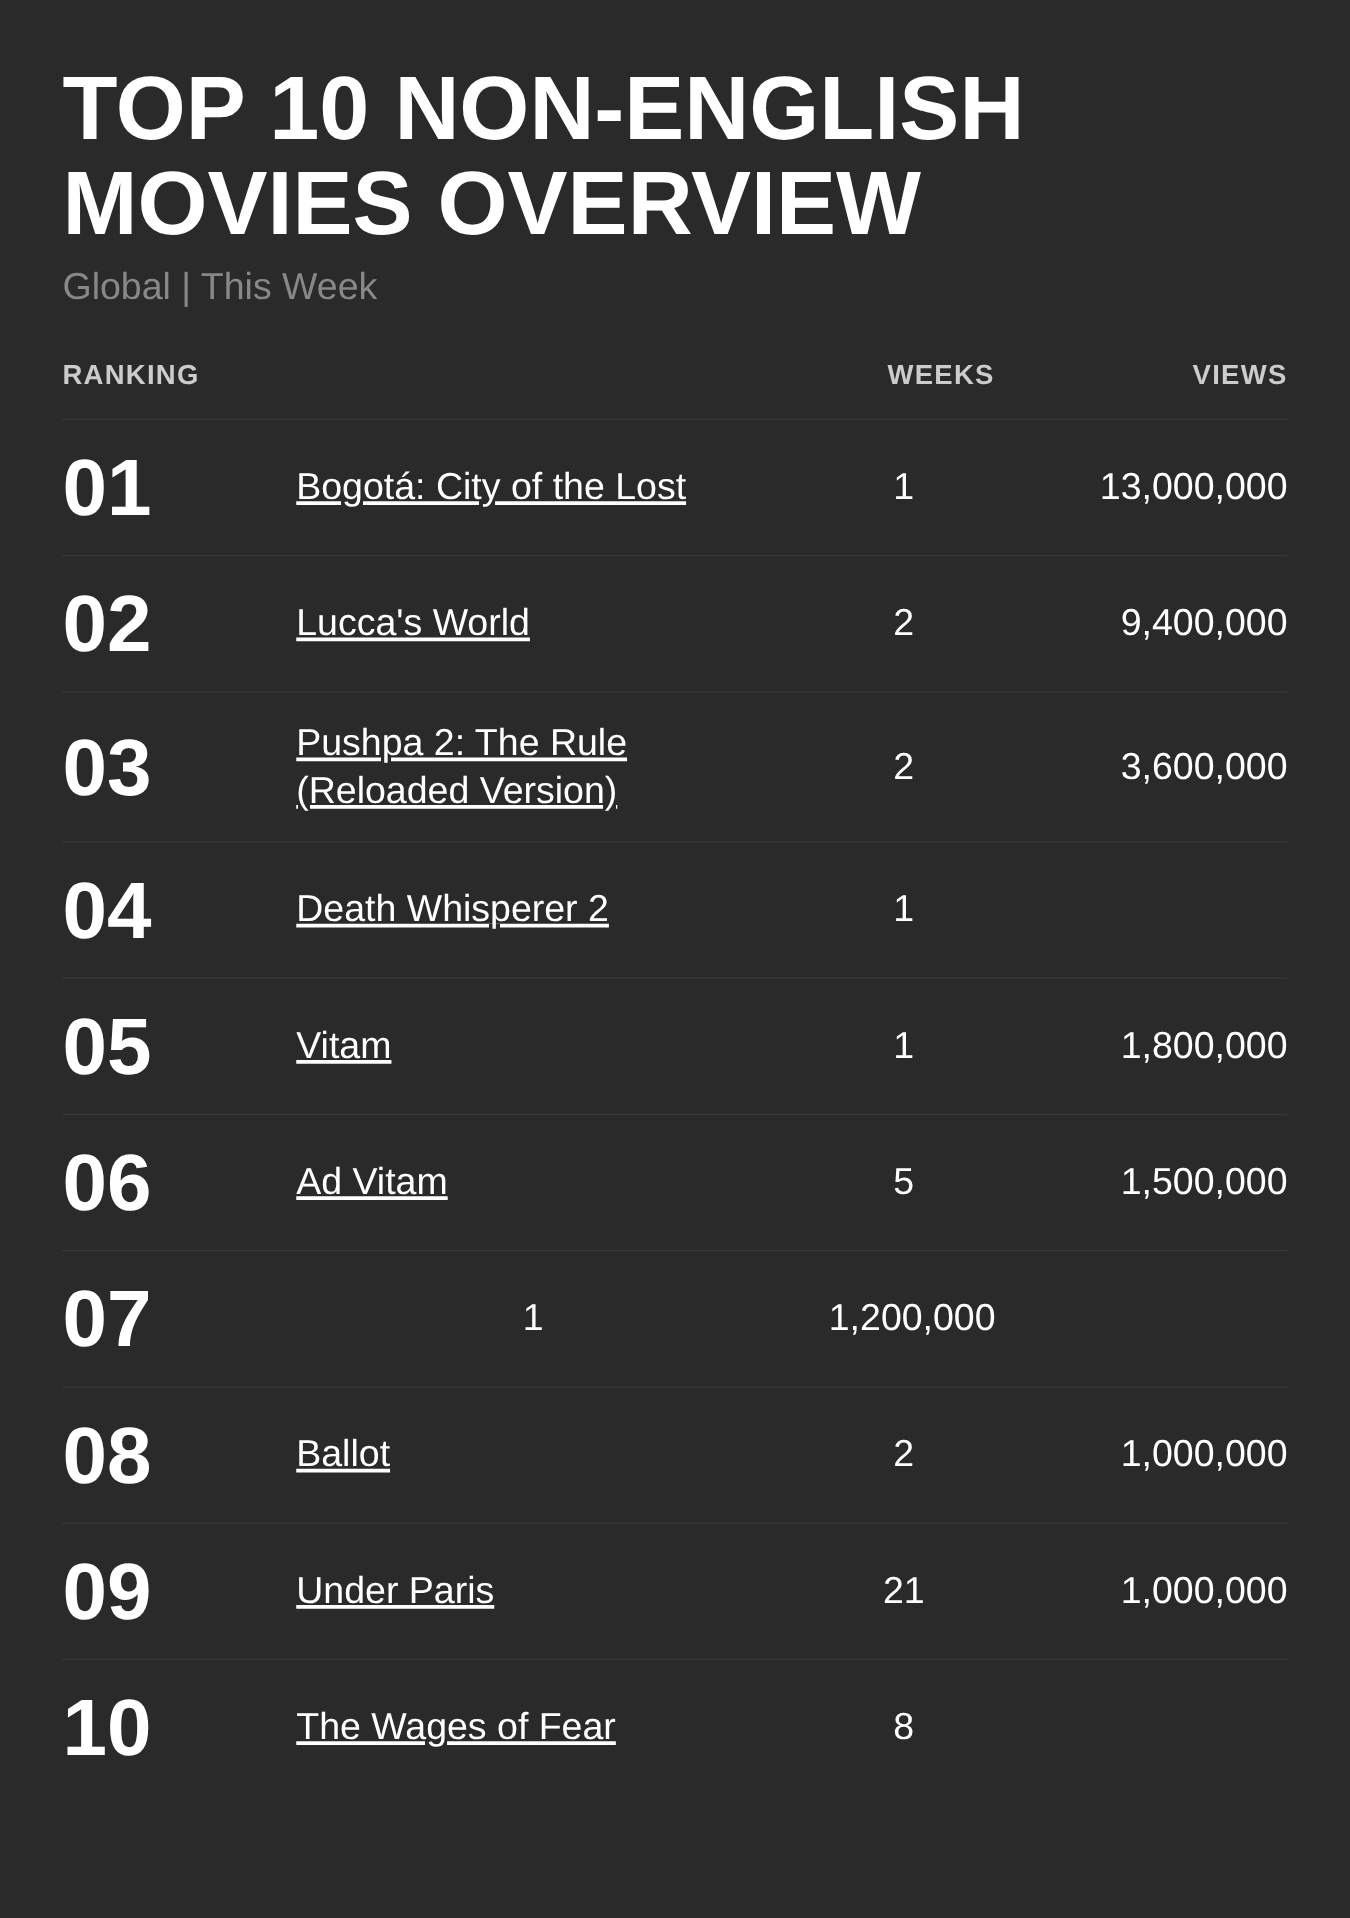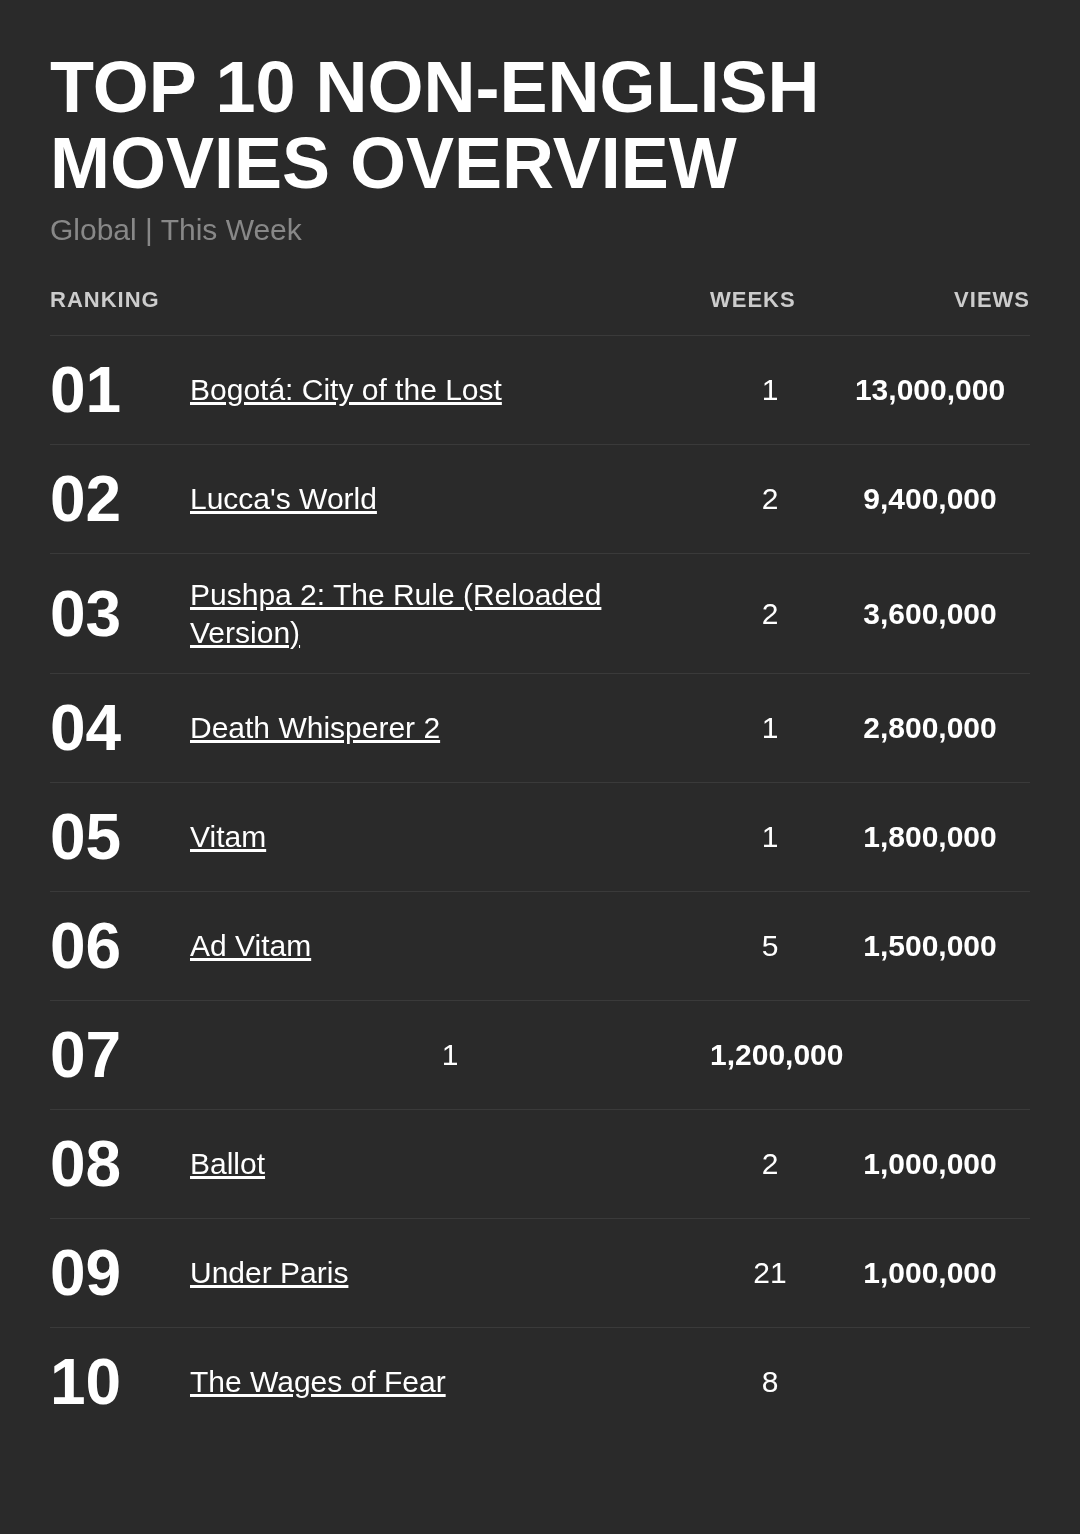--- a/index.html
+++ b/index.html
@@ -63,20 +63,21 @@
     .col-header.right {
       text-align: right;
     }
 
     .table-row {
       display: grid;
       grid-template-columns: 140px 1fr 120px 200px;
       align-items: center;
       padding: 22px 0;
       border-top: 1px solid #3a3a3a;
+      gap: 47px;
     }
 
     .rank-number {
       font-size: 64px;
       font-weight: 900;
       color: #ffffff;
       line-height: 1;
     }
 
     .movie-title {
@@ -91,23 +92,23 @@
 
     .weeks-value {
       font-size: 30px;
       font-weight: 400;
       color: #ffffff;
       text-align: center;
     }
 
     .views-value {
       font-size: 30px;
-      font-weight: 700;
+      font-weight: 400;
       color: #ffffff;
-      text-align: center;
+      text-align: right;
     }
   </style>
 </head>
 <body>
 
 <div class="header">
   <h1 class="main-title">TOP 10 NON-ENGLISH MOVIES OVERVIEW</h1>
   <p class="subtitle">Global | This Week</p>
 </div>
 
@@ -135,21 +136,20 @@
       <div class="table-row">
       <div class="rank-number">03</div>
       <div class="movie-title">Pushpa 2: The Rule (Reloaded Version)</div>
       <div class="weeks-value">2</div>
       <div class="views-value">3,600,000</div>
     </div>
       <div class="table-row">
       <div class="rank-number">04</div>
       <div class="movie-title">Death Whisperer 2</div>
       <div class="weeks-value">1</div>
-      <div class="views-value">2,800,000</div>
     </div>
       <div class="table-row">
       <div class="rank-number">05</div>
       <div class="movie-title">Vitam</div>
       <div class="weeks-value">1</div>
       <div class="views-value">1,800,000</div>
     </div>
       <div class="table-row">
       <div class="rank-number">06</div>
       <div class="movie-title">Ad Vitam</div>

